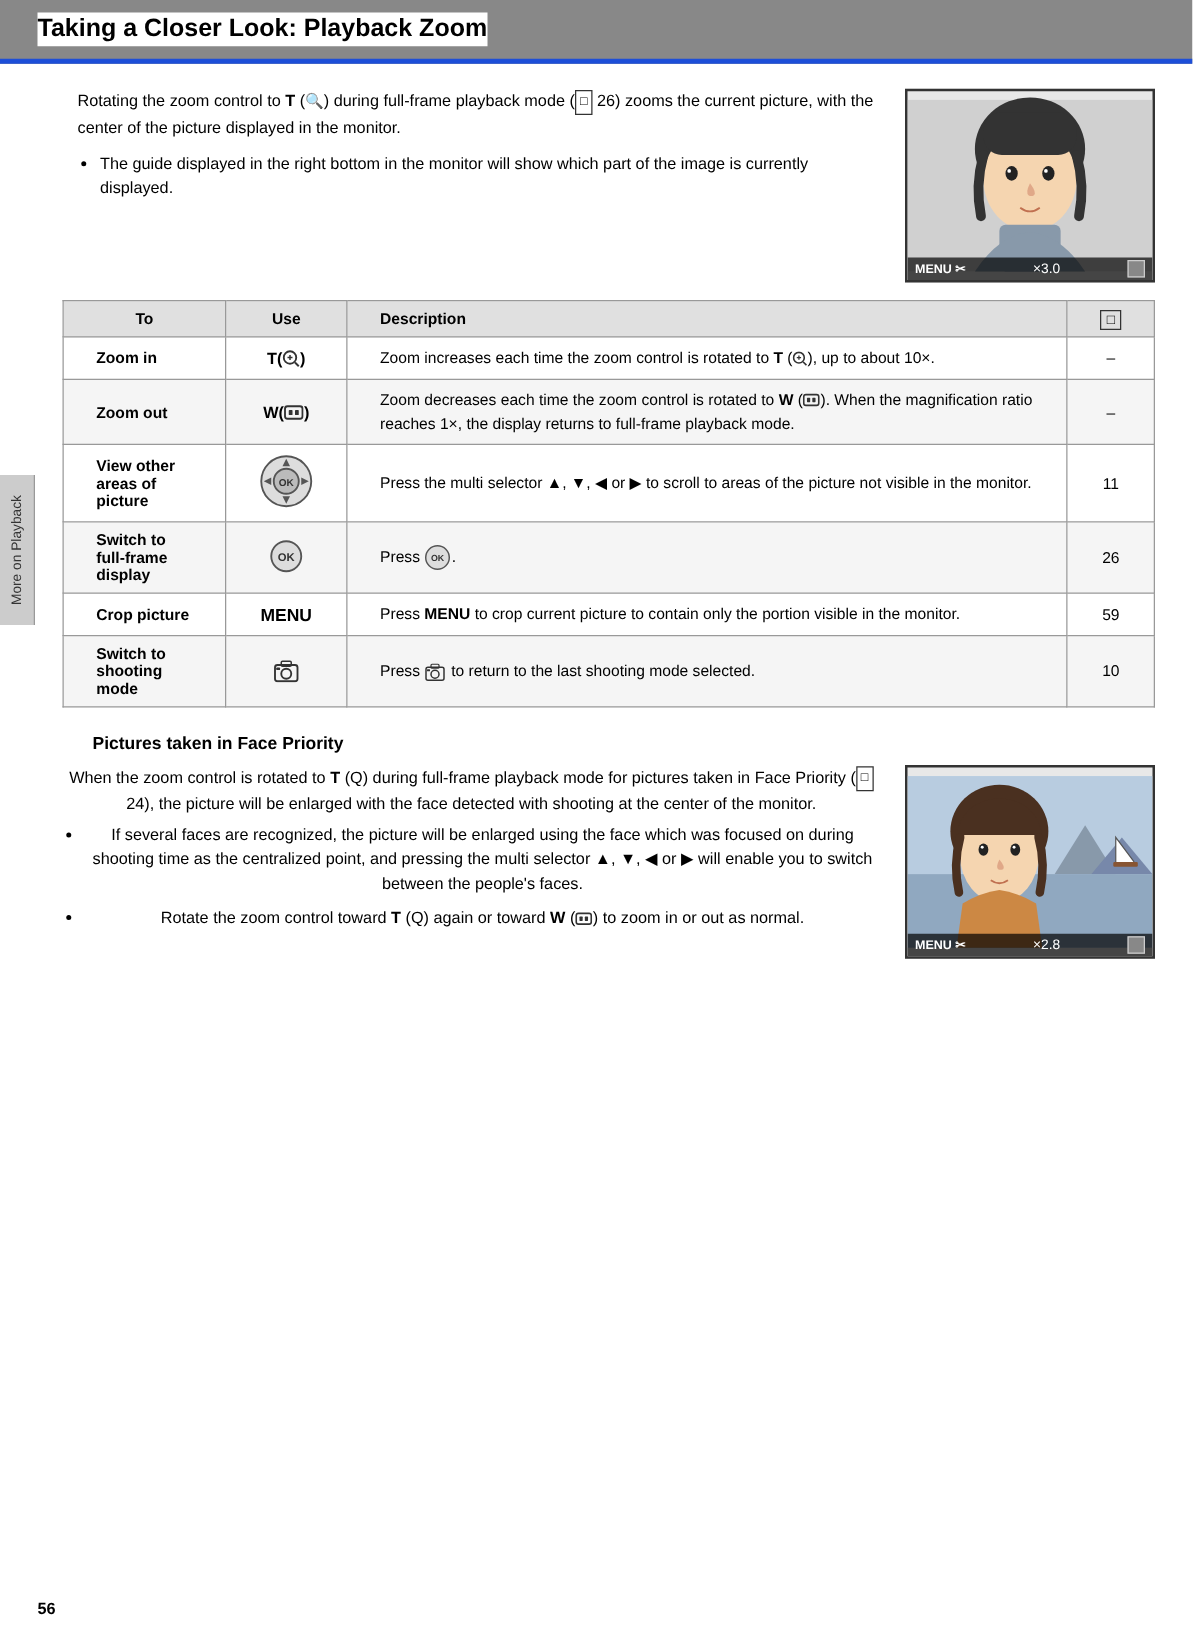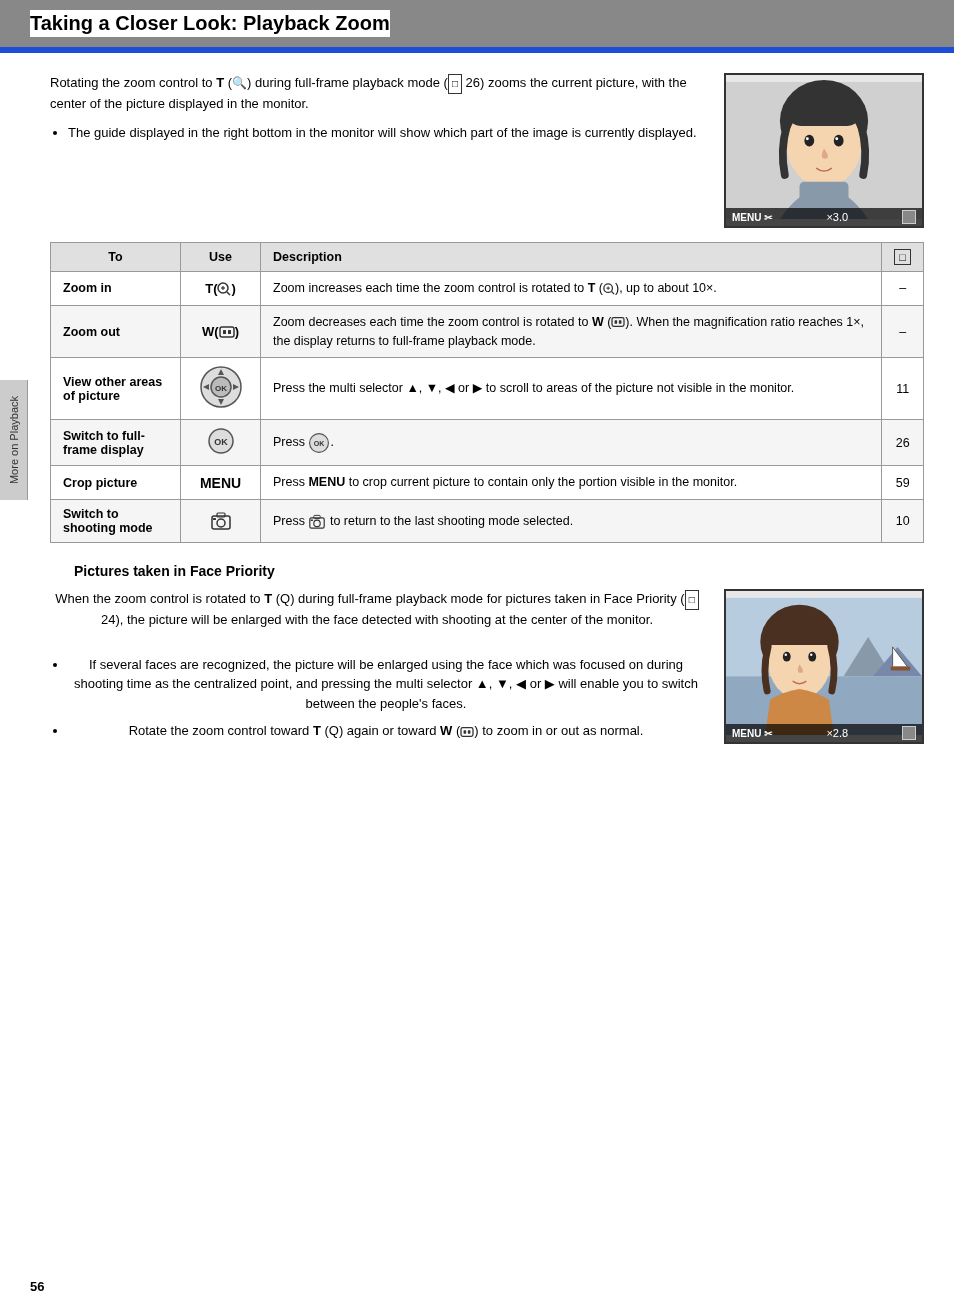--- a/index.html
+++ b/index.html
@@ -18,21 +18,21 @@
       min-height: 1314px;
       background: #fff;
       position: relative;
       padding-bottom: 40px;
     }
 
     
     .header-bar {
       background: #888;
       padding: 10px 30px 10px 30px;
-      border-bottom: 6px solid #1d4ed8;
+      border-bottom: 4px solid #1d4ed8;
     }
     .header-title {
       font-size: 20px;
       font-weight: bold;
       color: #000;
       background: #fff;
       display: inline-block;
       padding: 2px 0;
     }
 
@@ -45,20 +45,21 @@
     
     .intro-section {
       display: flex;
       gap: 20px;
       margin-bottom: 14px;
     }
     .intro-text {
       flex: 1;
       font-size: 13px;
       line-height: 1.6;
+      margin-left: 12px;
     }
     .intro-text .bullet-list {
       margin-top: 8px;
       padding-left: 18px;
     }
     .intro-text .bullet-list li {
       margin-bottom: 4px;
       line-height: 1.5;
     }
     .camera-image {
@@ -117,21 +118,21 @@
 
     
     .ops-table {
       width: 100%;
       border-collapse: collapse;
       margin-bottom: 20px;
       font-size: 12.5px;
     }
     .ops-table th, .ops-table td {
       border: 1px solid #999;
-      padding: 7px 12px;
+      padding: 7px 26px;
       vertical-align: middle;
       margin-top: 18px;
     }
     .ops-table thead th {
       background: #e0e0e0;
       font-weight: bold;
       text-align: left;
     }
     .ops-table thead th:first-child {
       text-align: center;
@@ -187,21 +188,21 @@
       gap: 20px;
       text-align: center;
     }
     .face-text {
       flex: 1;
       font-size: 13px;
       line-height: 1.6;
     }
     .face-text .bullet-list {
       padding-left: 18px;
-      margin-top: 24px;
+      margin-top: 4px;
     }
     .face-text .bullet-list li {
       margin-bottom: 8px;
       line-height: 1.5;
     }
     .face-image {
       width: 200px;
       flex-shrink: 0;
     }
 

